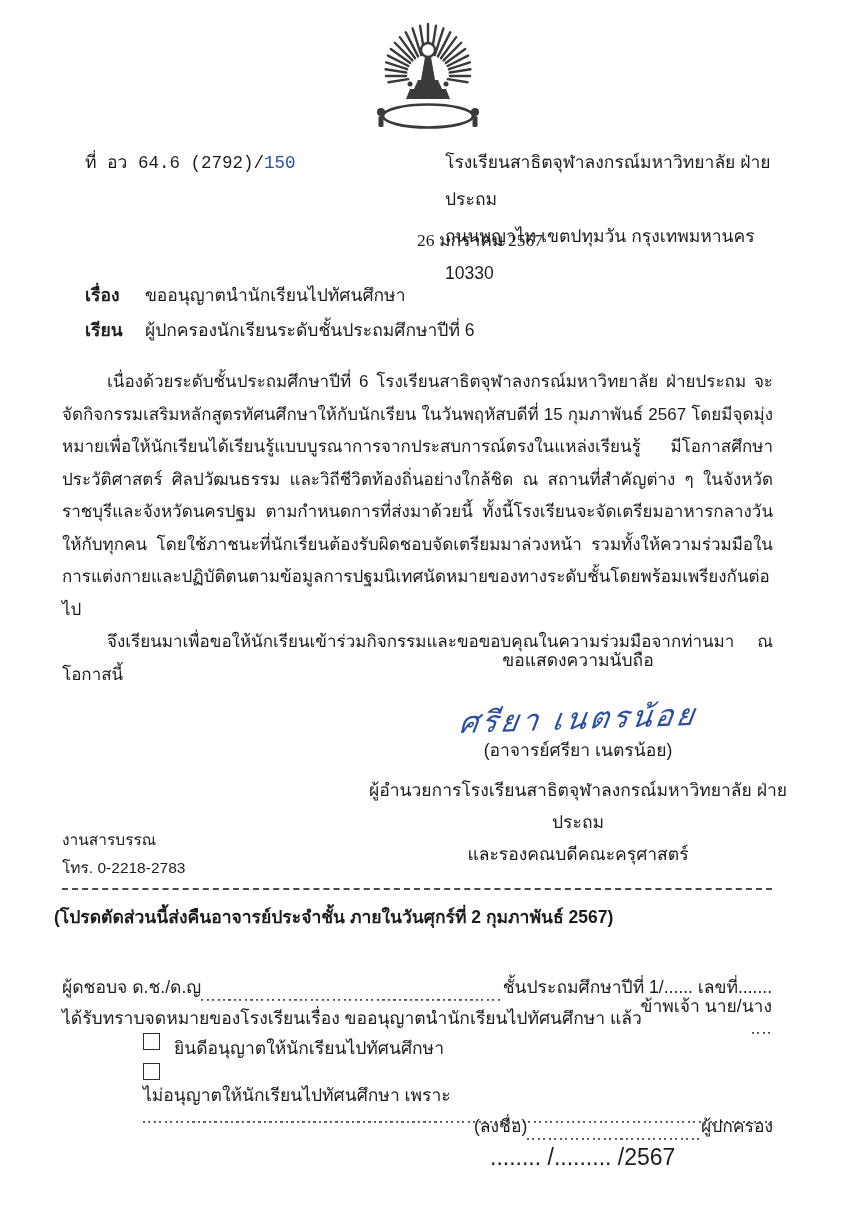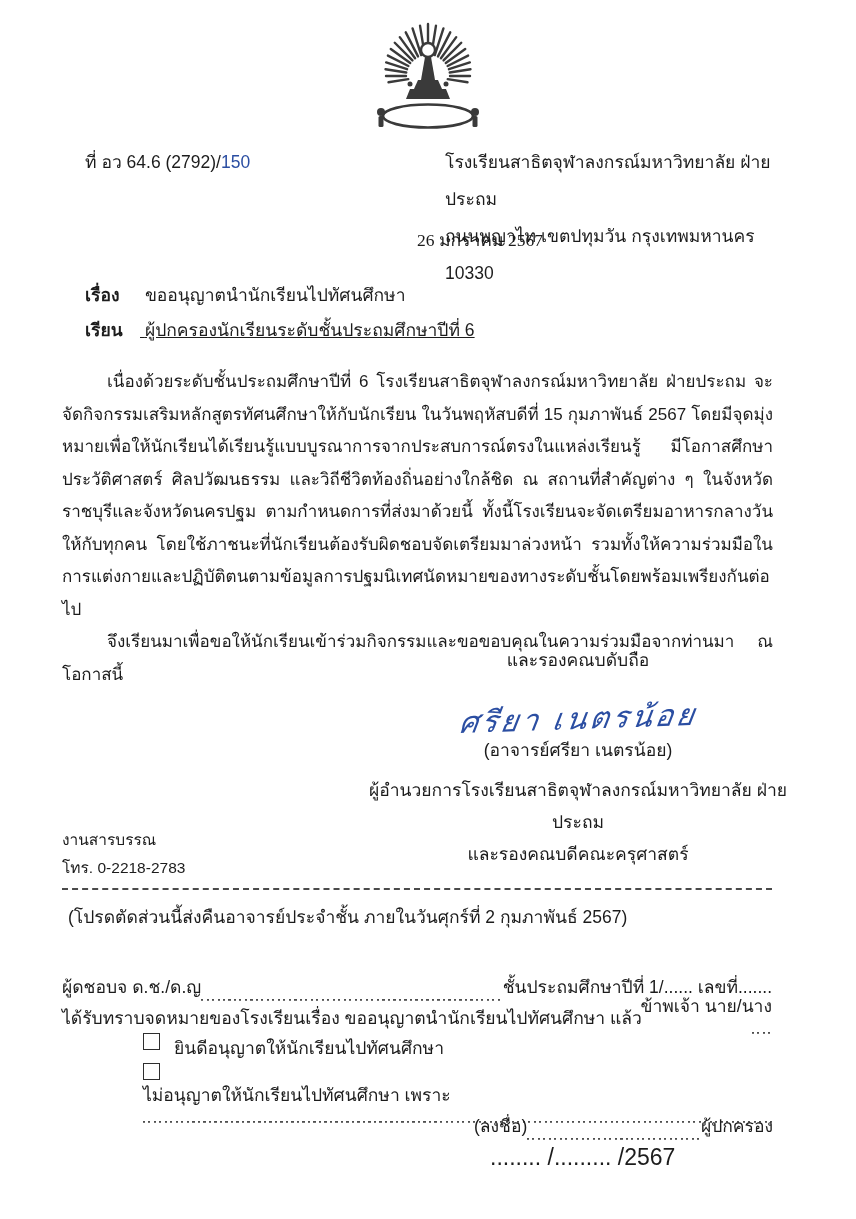--- a/index.html
+++ b/index.html
@@ -11,45 +11,45 @@
     color:#1c1c1c;
     overflow:hidden;
     margin:0 auto;
   }
   .abs{position:absolute;}
   .t17{font-size:17.5px;line-height:1.35;}
   .blue{color:#2b4ea2;}
   
   .logo{left:360px;top:20px;width:136px;height:122px;}
   
-  .ref-line{left:85px;top:148px;font-size:17.5px;}
+  .ref-line{left:85px;top:148px;font-size:17.5px;font-family:Liberation Mono, monospace;}
   .org-block{left:445px;top:144px;width:330px;font-size:17.5px;line-height:37px;}
   .date-line{left:340px;top:226px;width:280px;text-align:center;font-size:17.5px;font-family:Liberation Serif, serif;}
   
   .subject-row{left:85px;top:284px;width:690px;}
-  .to-row{left:85px;top:319px;width:690px;text-decoration:underline;}
+  .to-row{left:85px;top:319px;width:690px;}
   .label-col{display:inline-block;width:55px;font-weight:bold;}
   
   .body-block{left:62px;top:366px;width:711px;font-size:17px;line-height:32.5px;text-align:justify;}
   .body-block p{margin:0;text-indent:45px;}
   
   .sig-block{left:350px;top:646px;width:456px;text-align:center;font-size:17.5px;}
   .sig-closing{margin-bottom:30px;}
   .sig-script{
     font-size:30px;font-style:italic;letter-spacing:3px;
     transform:skewX(-10deg) rotate(-2deg);display:inline-block;
     line-height:1;margin-bottom:2px;
   }
   .sig-name{margin-bottom:10px;}
   .sig-title{line-height:32px;}
   
   .dept-block{left:62px;top:826px;font-size:15.5px;line-height:28px;}
   
   .cut-line{left:62px;top:888px;width:710px;height:0;border-top:2px dashed #4a4a4a;}
-  .slip-header{left:68px;top:903px;width:710px;font-size:17.5px;font-weight:normal;}
+  .slip-header{left:54px;top:903px;width:710px;font-size:17.5px;font-weight:bold;}
   
   .slip-line{left:62px;width:710px;font-size:17.5px;display:flex;align-items:flex-end;}
   .leader{flex:1 1 auto;height:14px;min-width:20px;
     background:repeating-linear-gradient(90deg,#4f4f4f 0 2px,transparent 2px 5.5px);
     background-size:100% 1.8px;background-position:0 bottom;background-repeat:no-repeat;}
   .sl1{top:992px;padding-left:60px;width:650px;flex-direction:column;}
   .sl2{top:973px;}
   .sl3{top:1004px;}
   .nowrap{white-space:nowrap;}
   
@@ -131,21 +131,21 @@
     <span class="label-col">เรียน</span>
     <span>ผู้ปกครองนักเรียนระดับชั้นประถมศึกษาปีที่ 6</span>
   </div>
 
   <div class="abs body-block">
     <p>เนื่องด้วยระดับชั้นประถมศึกษาปีที่ 6 โรงเรียนสาธิตจุฬาลงกรณ์มหาวิทยาลัย ฝ่ายประถม จะจัดกิจกรรมเสริมหลักสูตรทัศนศึกษาให้กับนักเรียน ในวันพฤหัสบดีที่ 15 กุมภาพันธ์ 2567 โดยมีจุดมุ่งหมายเพื่อให้นักเรียนได้เรียนรู้แบบบูรณาการจากประสบการณ์ตรงในแหล่งเรียนรู้ มีโอกาสศึกษาประวัติศาสตร์ ศิลปวัฒนธรรม และวิถีชีวิตท้องถิ่นอย่างใกล้ชิด ณ สถานที่สำคัญต่าง ๆ ในจังหวัดราชบุรีและจังหวัดนครปฐม ตามกำหนดการที่ส่งมาด้วยนี้ ทั้งนี้โรงเรียนจะจัดเตรียมอาหารกลางวันให้กับทุกคน โดยใช้ภาชนะที่นักเรียนต้องรับผิดชอบจัดเตรียมมาล่วงหน้า รวมทั้งให้ความร่วมมือในการแต่งกายและปฏิบัติตนตามข้อมูลการปฐมนิเทศนัดหมายของทางระดับชั้นโดยพร้อมเพรียงกันต่อไป</p>
     <p>จึงเรียนมาเพื่อขอให้นักเรียนเข้าร่วมกิจกรรมและขอขอบคุณในความร่วมมือจากท่านมา ณ โอกาสนี้</p>
   </div>
 
   <div class="abs sig-block">
-    <div class="sig-closing">และรองคณบดับถือ</div>
+    <div class="sig-closing">ขอแสดงความนับถือ</div>
     <div class="sig-script blue">ศรียา  เนตรน้อย</div>
     <div class="sig-name">(อาจารย์ศรียา  เนตรน้อย)</div>
     <div class="sig-title">ผู้อำนวยการโรงเรียนสาธิตจุฬาลงกรณ์มหาวิทยาลัย ฝ่ายประถม</div>
     <div class="sig-title">และรองคณบดีคณะครุศาสตร์</div>
   </div>
 
   <div class="abs dept-block">
     <div>งานสารบรรณ</div>
     <div>โทร. 0-2218-2783</div>
   </div>

